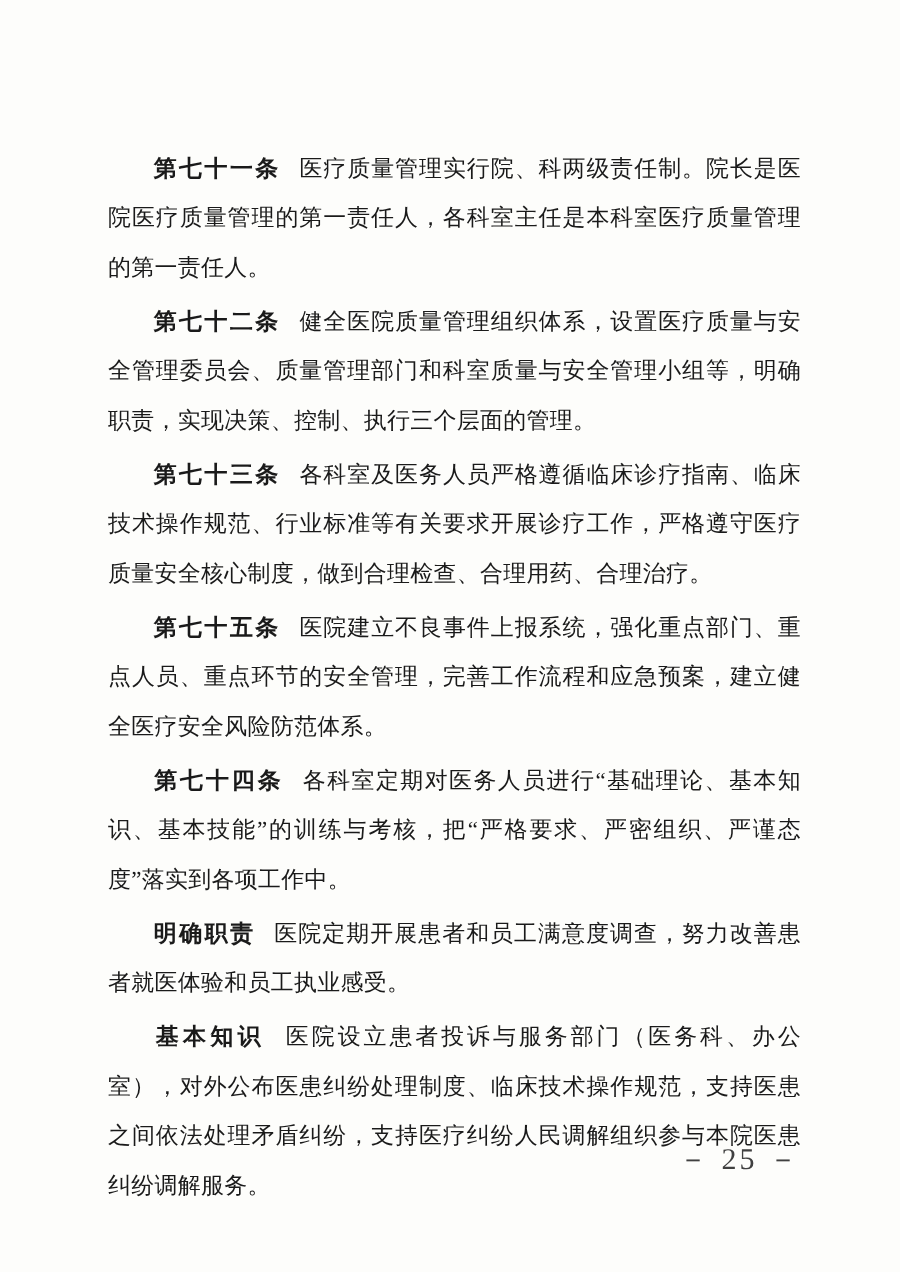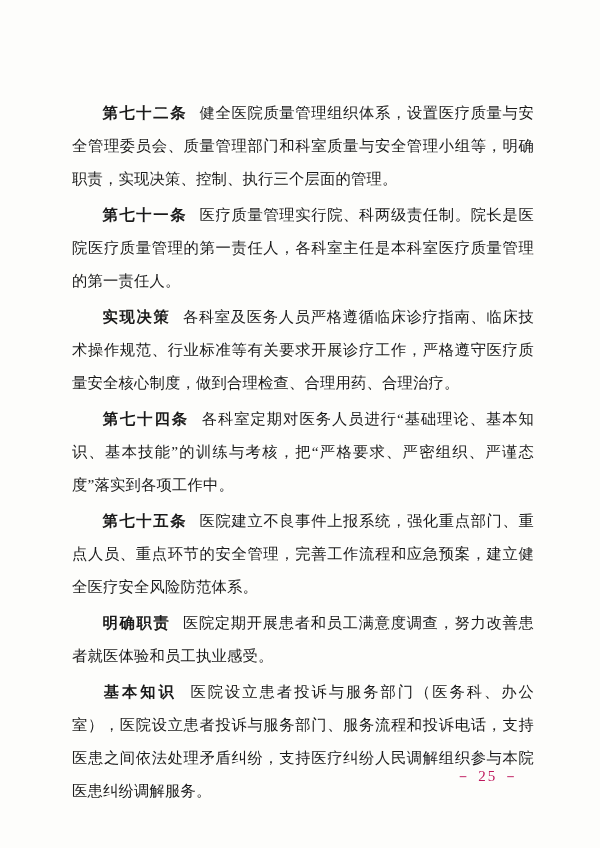--- a/index.html
+++ b/index.html
@@ -41,57 +41,57 @@
   .art-num {
     font-weight: bold;
     letter-spacing: 1.2px;
   }
   .gap {
     display: inline-block;
     width: 12px;
   }
   .page-number {
     position: absolute;
-    right: 80px;
+    right: 66px;
     bottom: 62px;
-    font-size: 15px;
+    font-size: 20px;
     letter-spacing: 2px;
-    color: #be185d;
+    color: #404040;
   }
 </style>
 </head>
 <body>
 
 <div class="page">
   <div class="page-body">
 
     <p class="para">
+      <span class="indent"></span><span class="art-num">第七十一条</span><span class="gap"></span><span>医疗质量管理实行院、科两级责任制。院长是医院医疗质量管理的第一责任人，各科室主任是本科室医疗质量管理的第一责任人。</span>
+    </p>
+
+    <p class="para">
       <span class="indent"></span><span class="art-num">第七十二条</span><span class="gap"></span><span>健全医院质量管理组织体系，设置医疗质量与安全管理委员会、质量管理部门和科室质量与安全管理小组等，明确职责，实现决策、控制、执行三个层面的管理。</span>
     </p>
 
     <p class="para">
-      <span class="indent"></span><span class="art-num">第七十一条</span><span class="gap"></span><span>医疗质量管理实行院、科两级责任制。院长是医院医疗质量管理的第一责任人，各科室主任是本科室医疗质量管理的第一责任人。</span>
+      <span class="indent"></span><span class="art-num">第七十三条</span><span class="gap"></span><span>各科室及医务人员严格遵循临床诊疗指南、临床技术操作规范、行业标准等有关要求开展诊疗工作，严格遵守医疗质量安全核心制度，做到合理检查、合理用药、合理治疗。</span>
     </p>
 
     <p class="para">
-      <span class="indent"></span><span class="art-num">实现决策</span><span class="gap"></span><span>各科室及医务人员严格遵循临床诊疗指南、临床技术操作规范、行业标准等有关要求开展诊疗工作，严格遵守医疗质量安全核心制度，做到合理检查、合理用药、合理治疗。</span>
+      <span class="indent"></span><span class="art-num">第七十五条</span><span class="gap"></span><span>医院建立不良事件上报系统，强化重点部门、重点人员、重点环节的安全管理，完善工作流程和应急预案，建立健全医疗安全风险防范体系。</span>
     </p>
 
     <p class="para">
       <span class="indent"></span><span class="art-num">第七十四条</span><span class="gap"></span><span>各科室定期对医务人员进行“基础理论、基本知识、基本技能”的训练与考核，把“严格要求、严密组织、严谨态度”落实到各项工作中。</span>
     </p>
 
     <p class="para">
-      <span class="indent"></span><span class="art-num">第七十五条</span><span class="gap"></span><span>医院建立不良事件上报系统，强化重点部门、重点人员、重点环节的安全管理，完善工作流程和应急预案，建立健全医疗安全风险防范体系。</span>
-    </p>
-
-    <p class="para">
       <span class="indent"></span><span class="art-num">明确职责</span><span class="gap"></span><span>医院定期开展患者和员工满意度调查，努力改善患者就医体验和员工执业感受。</span>
     </p>
 
     <p class="para">
-      <span class="indent"></span><span class="art-num">基本知识</span><span class="gap"></span><span>医院设立患者投诉与服务部门（医务科、办公室），医院设立患者投诉与服务部门、服务流程和投诉电话，支持医患之间依法处理矛盾纠纷，支持医疗纠纷人民调解组织参与本院医患纠纷调解服务。</span>
+      <span class="indent"></span><span class="art-num">基本知识</span><span class="gap"></span><span>医院设立患者投诉与服务部门（医务科、办公室），对外公布医患纠纷处理制度、临床技术操作规范，支持医患之间依法处理矛盾纠纷，支持医疗纠纷人民调解组织参与本院医患纠纷调解服务。</span>
     </p>
 
   </div>
 
   <div class="page-number">－ 25 －</div>
 </div>
 
 </body></html>

